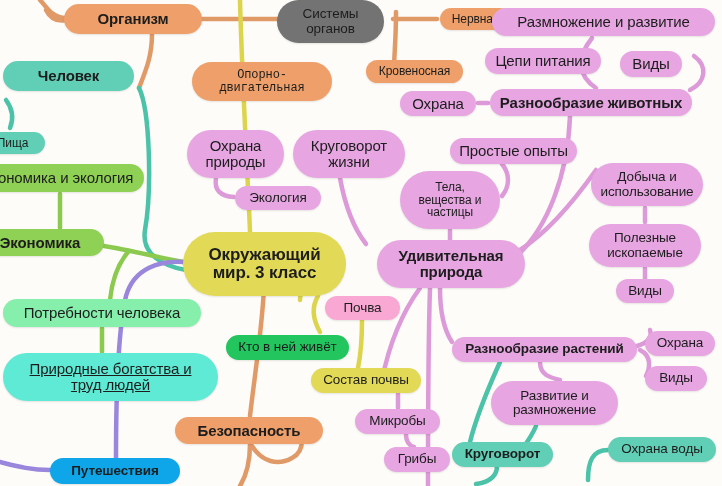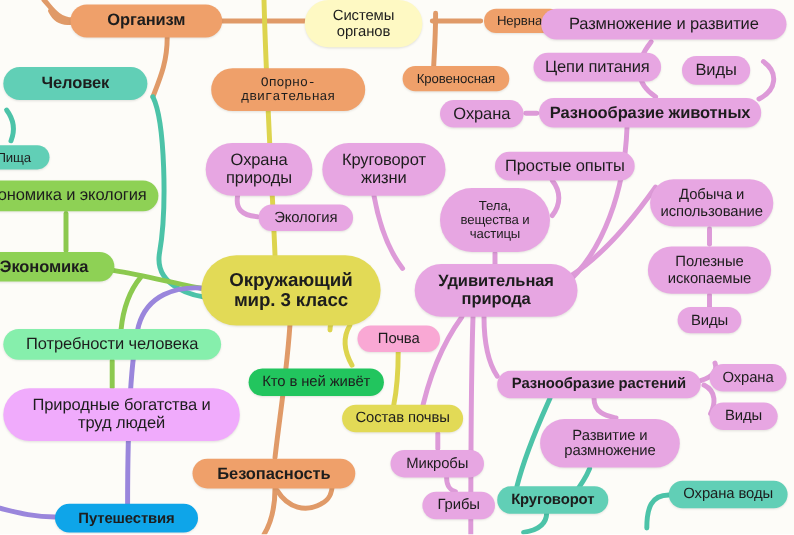--- a/index.html
+++ b/index.html
@@ -90,21 +90,21 @@
       <path d="M 540 362 C 540 376 552 378 560 380" fill="none" stroke="#dd9ad8" stroke-width="4.5" stroke-linecap="round" stroke-linejoin="round"></path>
       <path d="M 536 426 C 532 436 526 444 520 452" fill="none" stroke="#4cc3a8" stroke-width="4.5" stroke-linecap="round" stroke-linejoin="round"></path>
       <path d="M 470 442 C 478 410 492 380 500 362" fill="none" stroke="#4cc3a8" stroke-width="4.5" stroke-linecap="round" stroke-linejoin="round"></path>
       <path d="M 497 466 C 497 476 490 482 476 484" fill="none" stroke="#4cc3a8" stroke-width="4.5" stroke-linecap="round" stroke-linejoin="round"></path>
       <path d="M 608 450 C 592 450 588 462 588 480" fill="none" stroke="#4cc3a8" stroke-width="4.5" stroke-linecap="round" stroke-linejoin="round"></path>
       <path d="M 300 300 C 300 290 306 286 316 286" fill="none" stroke="#ddd44e" stroke-width="4.5" stroke-linecap="round" stroke-linejoin="round"></path>
     </svg>
 
   <div id="node-layer">
       <div class="node sz-l bold" style="left: 64px; top: 4px; width: 138px; height: 30px; background: rgb(239, 160, 106); box-shadow: rgba(0, 0, 0, 0.1) 0px 1px 2px;">Организм</div>
-      <div class="node sz-m" style="left: 277px; top: 0px; width: 107px; height: 43px; background: #fef9c3; box-shadow: rgba(0, 0, 0, 0.1) 0px 1px 2px;">Системы
+      <div class="node sz-m" style="left: 277px; top: 0px; width: 107px; height: 43px; background: #737373; box-shadow: rgba(0, 0, 0, 0.1) 0px 1px 2px;">Системы
 органов</div>
       <div class="node sz-s" style="left: 440px; top: 8px; width: 71px; height: 22px; background: rgb(239, 160, 106); box-shadow: rgba(0, 0, 0, 0.1) 0px 1px 2px;">Нервная</div>
       <div class="node sz-l" style="left: 492px; top: 8px; width: 223px; height: 28px; background: rgb(231, 166, 226); box-shadow: rgba(0, 0, 0, 0.1) 0px 1px 2px;">Размножение и развитие</div>
       <div class="node sz-l bold" style="left: 3px; top: 61px; width: 131px; height: 30px; background: rgb(97, 207, 182); box-shadow: rgba(0, 0, 0, 0.1) 0px 1px 2px;">Человек</div>
       <div class="node sz-s" style="left: 192px; top: 62px; width: 140px; height: 39px; background: rgb(239, 160, 106); box-shadow: rgba(0, 0, 0, 0.1) 0px 1px 2px; font-family: Liberation Mono, monospace;">Опорно-
 двигательная</div>
       <div class="node sz-s" style="left: 366px; top: 60px; width: 97px; height: 23px; background: rgb(239, 160, 106); box-shadow: rgba(0, 0, 0, 0.1) 0px 1px 2px;">Кровеносная</div>
       <div class="node sz-l" style="left: 485px; top: 48px; width: 116px; height: 26px; background: rgb(231, 166, 226); box-shadow: rgba(0, 0, 0, 0.1) 0px 1px 2px;">Цепи питания</div>
       <div class="node sz-l" style="left: 620px; top: 51px; width: 62px; height: 26px; background: rgb(231, 166, 226); box-shadow: rgba(0, 0, 0, 0.1) 0px 1px 2px;">Виды</div>
       <div class="node sz-l" style="left: 400px; top: 91px; width: 76px; height: 25px; background: rgb(231, 166, 226); box-shadow: rgba(0, 0, 0, 0.1) 0px 1px 2px;">Охрана</div>
@@ -128,21 +128,21 @@
       <div class="node sz-xl bold" style="left: 183px; top: 232px; width: 163px; height: 64px; background: rgb(226, 218, 86); box-shadow: rgba(0, 0, 0, 0.1) 0px 1px 2px;">Окружающий
 мир. 3 класс</div>
       <div class="node sz-l bold" style="left: 377px; top: 240px; width: 148px; height: 48px; background: rgb(231, 166, 226); box-shadow: rgba(0, 0, 0, 0.1) 0px 1px 2px;">Удивительная
 природа</div>
       <div class="node sz-m" style="left: 616px; top: 279px; width: 58px; height: 24px; background: rgb(231, 166, 226); box-shadow: rgba(0, 0, 0, 0.1) 0px 1px 2px;">Виды</div>
       <div class="node sz-l" style="left: 3px; top: 299px; width: 198px; height: 28px; background: #86efac; box-shadow: rgba(0, 0, 0, 0.1) 0px 1px 2px;">Потребности человека</div>
       <div class="node sz-m" style="left: 325px; top: 296px; width: 75px; height: 24px; background: #f9a8d4; box-shadow: rgba(0, 0, 0, 0.1) 0px 1px 2px;">Почва</div>
       <div class="node sz-m" style="left: 226px; top: 335px; width: 123px; height: 25px; background: #22c55e; box-shadow: rgba(0, 0, 0, 0.1) 0px 1px 2px;">Кто в ней живёт</div>
       <div class="node sz-m bold" style="left: 452px; top: 337px; width: 185px; height: 25px; background: rgb(231, 166, 226); box-shadow: rgba(0, 0, 0, 0.1) 0px 1px 2px;">Разнообразие растений</div>
       <div class="node sz-m" style="left: 645px; top: 331px; width: 70px; height: 25px; background: rgb(231, 166, 226); box-shadow: rgba(0, 0, 0, 0.1) 0px 1px 2px;">Охрана</div>
-      <div class="node sz-l" style="left: 3px; top: 353px; width: 215px; height: 48px; background: #f0abfc; box-shadow: rgba(0, 0, 0, 0.1) 0px 1px 2px;">Природные богатства и
+      <div class="node sz-l" style="left: 3px; top: 353px; width: 215px; height: 48px; background: #5eead4; box-shadow: rgba(0, 0, 0, 0.1) 0px 1px 2px; text-decoration: underline;">Природные богатства и
 труд людей</div>
       <div class="node sz-m" style="left: 311px; top: 368px; width: 110px; height: 25px; background: rgb(226, 218, 86); box-shadow: rgba(0, 0, 0, 0.1) 0px 1px 2px;">Состав почвы</div>
       <div class="node sz-m" style="left: 645px; top: 366px; width: 62px; height: 25px; background: rgb(231, 166, 226); box-shadow: rgba(0, 0, 0, 0.1) 0px 1px 2px;">Виды</div>
       <div class="node sz-m" style="left: 491px; top: 381px; width: 127px; height: 44px; background: rgb(231, 166, 226); box-shadow: rgba(0, 0, 0, 0.1) 0px 1px 2px;">Развитие и
 размножение</div>
       <div class="node sz-l bold" style="left: 175px; top: 417px; width: 148px; height: 27px; background: rgb(239, 160, 106); box-shadow: rgba(0, 0, 0, 0.1) 0px 1px 2px;">Безопасность</div>
       <div class="node sz-m" style="left: 355px; top: 409px; width: 85px; height: 25px; background: rgb(231, 166, 226); box-shadow: rgba(0, 0, 0, 0.1) 0px 1px 2px;">Микробы</div>
       <div class="node sz-m" style="left: 608px; top: 437px; width: 108px; height: 25px; background: rgb(97, 207, 182); box-shadow: rgba(0, 0, 0, 0.1) 0px 1px 2px;">Охрана воды</div>
       <div class="node sz-m bold" style="left: 50px; top: 458px; width: 130px; height: 26px; background: #0ea5e9; box-shadow: rgba(0, 0, 0, 0.1) 0px 1px 2px;">Путешествия</div>
       <div class="node sz-m" style="left: 384px; top: 447px; width: 66px; height: 25px; background: rgb(231, 166, 226); box-shadow: rgba(0, 0, 0, 0.1) 0px 1px 2px;">Грибы</div>

